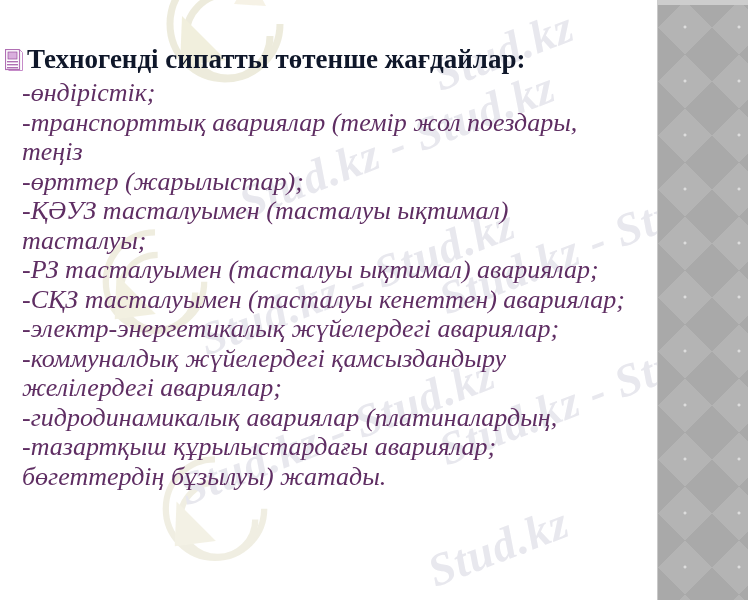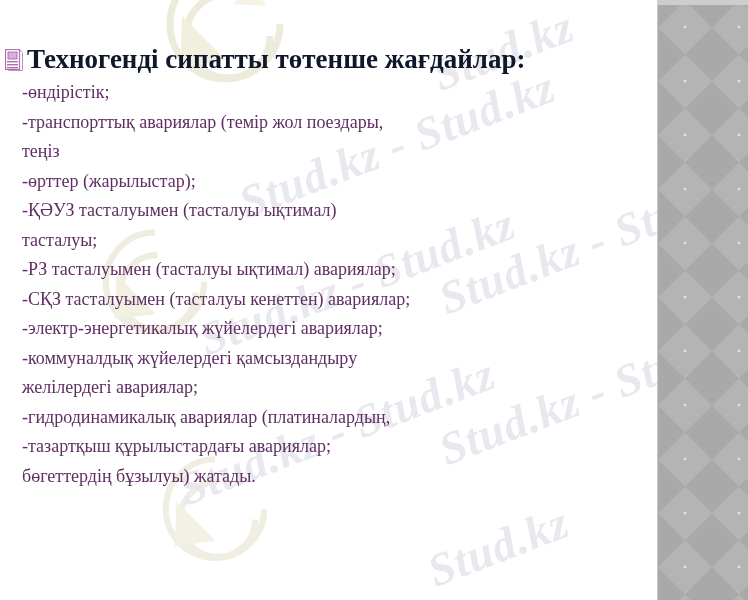--- a/index.html
+++ b/index.html
@@ -105,23 +105,24 @@
     line-height: 31px;
     white-space: nowrap;
     font-family: "Liberation Serif", "DejaVu Serif", serif;
   }
   #body-lines {
     position: absolute;
     top: 78px;
     left: 22px;
     width: 635px;
     color: #5f2e63;
-    font-size: 18px;
+    font-size: 26px;
     line-height: 29.5px;
     font-family: "Liberation Serif", "DejaVu Serif", serif;
+    font-style: italic;
   }
   #body-lines .line {
     white-space: nowrap;
     height: 29.5px;
   }
 </style>
 </head>
 <body>
 
 <div id="slide">

